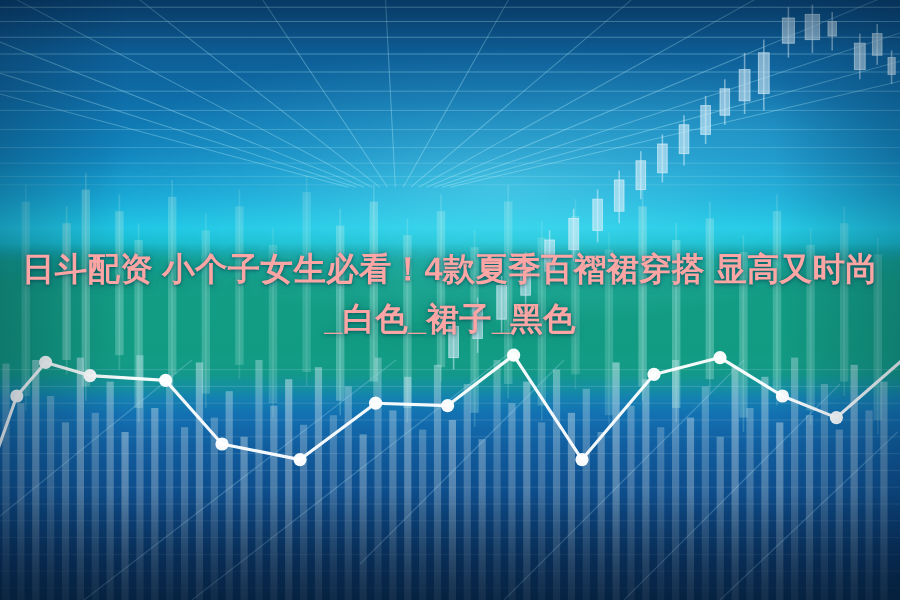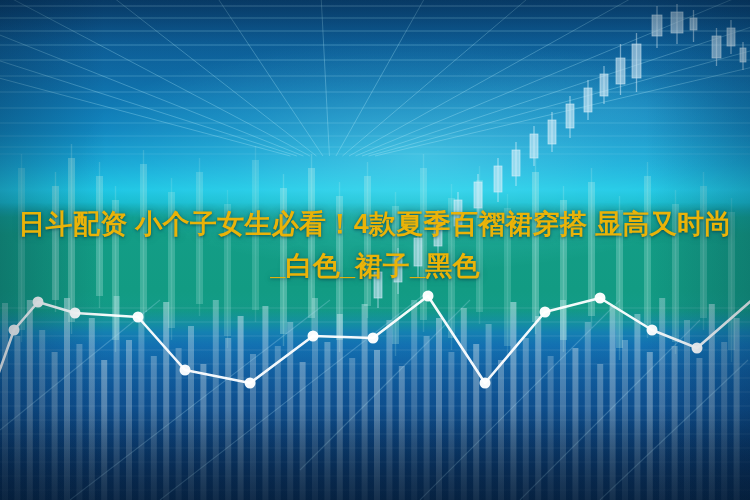--- a/index.html
+++ b/index.html
@@ -58,21 +58,21 @@
       linear-gradient(to right, rgba(2,22,44,0.26) 0%, rgba(0,0,0,0) 14%, rgba(0,0,0,0) 86%, rgba(2,22,44,0.22) 100%),
       linear-gradient(to top, rgba(3,20,40,0.45) 0%, rgba(0,0,0,0) 18%);
   }
   
   #headline {
     position: absolute;
     left: 0;
     right: 0;
     top: 203px;
     text-align: center;
-    color: #eab308;
+    color: #fca5a5;
     font-size: 27px;
     line-height: 42px;
     font-weight: bold;
     letter-spacing: 0.3px;
     padding: 0 14px;
     box-sizing: border-box;
     text-shadow: 0 1px 3px rgba(0,40,60,0.55), 0 0 10px rgba(0,60,80,0.30);
     white-space: normal;
     word-break: break-word;
   }

